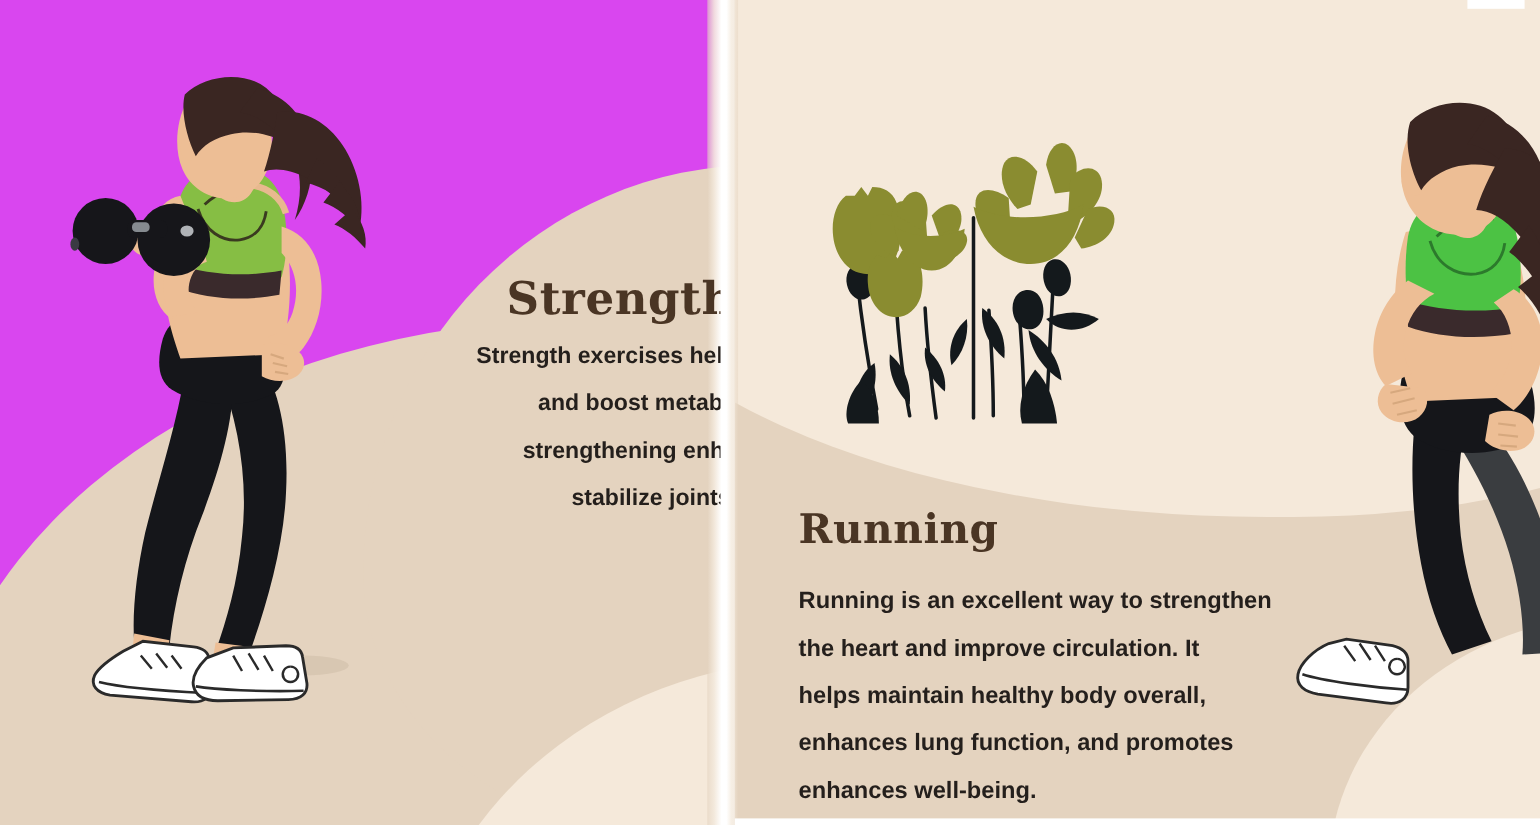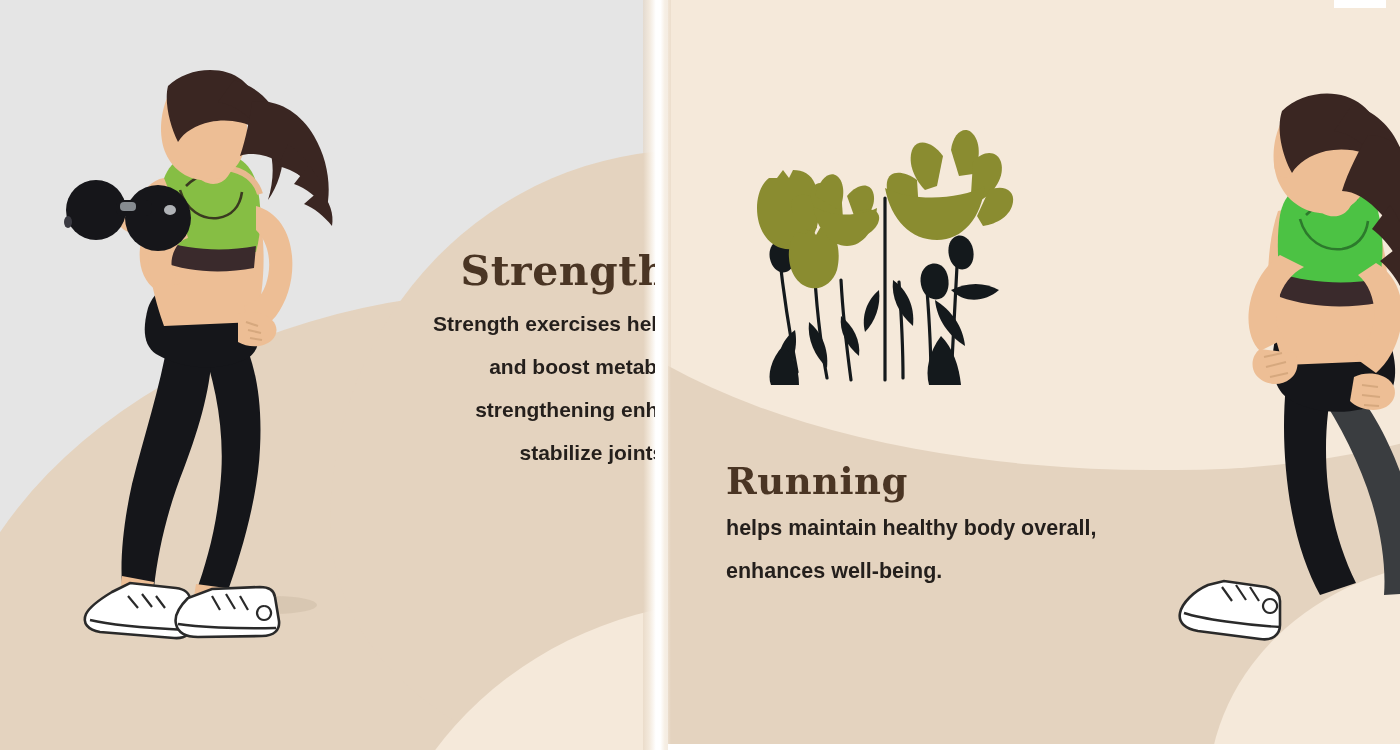--- a/index.html
+++ b/index.html
@@ -7,21 +7,21 @@
   body{
     width:1400px; height:750px;
     font-family:"Liberation Sans", sans-serif;
     overflow:hidden;
     position:relative;
   }
   .spread{ position:absolute; inset:0; background:#ffffff; }
 
   
   .page{ position:absolute; top:0; height:750px; overflow:hidden; }
-  .page-left{ left:0; width:655px; background:#e5e5e5; }
+  .page-left{ left:0; width:655px; background:#d946ef; }
   .page-right{ left:668px; width:732px; background:#e4d3bf; }
 
   
   .gutter{
     position:absolute; top:0; left:643px; width:28px; height:750px;
     background:linear-gradient(to right,
       rgba(226,209,189,.55) 0%,
       rgba(243,233,220,.9) 22%,
       #ffffff 46%,
       #ffffff 62%,
@@ -72,21 +72,21 @@
   }
   .heading{
     font-family:"DejaVu Serif", serif;
     font-weight:700;
     color:#4a3524;
     font-size:40px;
     letter-spacing:.5px;
     line-height:1.05;
   }
   .heading-left{ font-size:41px; padding-right:2px; }
-  .heading-right{ font-size:37px; margin-bottom:6px; }
+  .heading-right{ font-size:37px; margin-bottom:24px; }
   .body-copy{
     font-family:"Liberation Sans", sans-serif;
     font-weight:700;
     color:#241f1c;
     font-size:21px;
     line-height:43px;
   }
   .body-left{ font-size:21px; margin-top:9px; }
   .body-right{ font-size:21.5px; line-height:43px; }
 
@@ -331,21 +331,24 @@
         <path d="M6 66 c18 6 62 12 96 14" fill="none" stroke="#2a2a2a" stroke-width="2.4"></path>
         <path d="M44 40 l10 14 M58 38 l10 15 M72 40 l9 14" stroke="#2a2a2a" stroke-width="2.2" fill="none"></path>
         <path d="M92 52 a7 7 0 1 0 .1 0" fill="none" stroke="#2a2a2a" stroke-width="2.2"></path>
       </g>
     </svg>
   </div>
 
   <div class="txt-right">
     <div class="heading heading-right">Running</div>
     <div class="body-copy body-right">
+      <div>Running is an excellent way to strengthen</div>
+      <div>the heart and improve circulation. It</div>
       <div>helps maintain healthy body overall,</div>
+      <div>enhances lung function, and promotes</div>
       <div>enhances well-being.</div>
     </div>
   </div>
 
   <div class="gutter"></div>
   <div class="edge-white-top"></div>
   <div class="edge-white-bottom"></div>
 
 </div>
 

